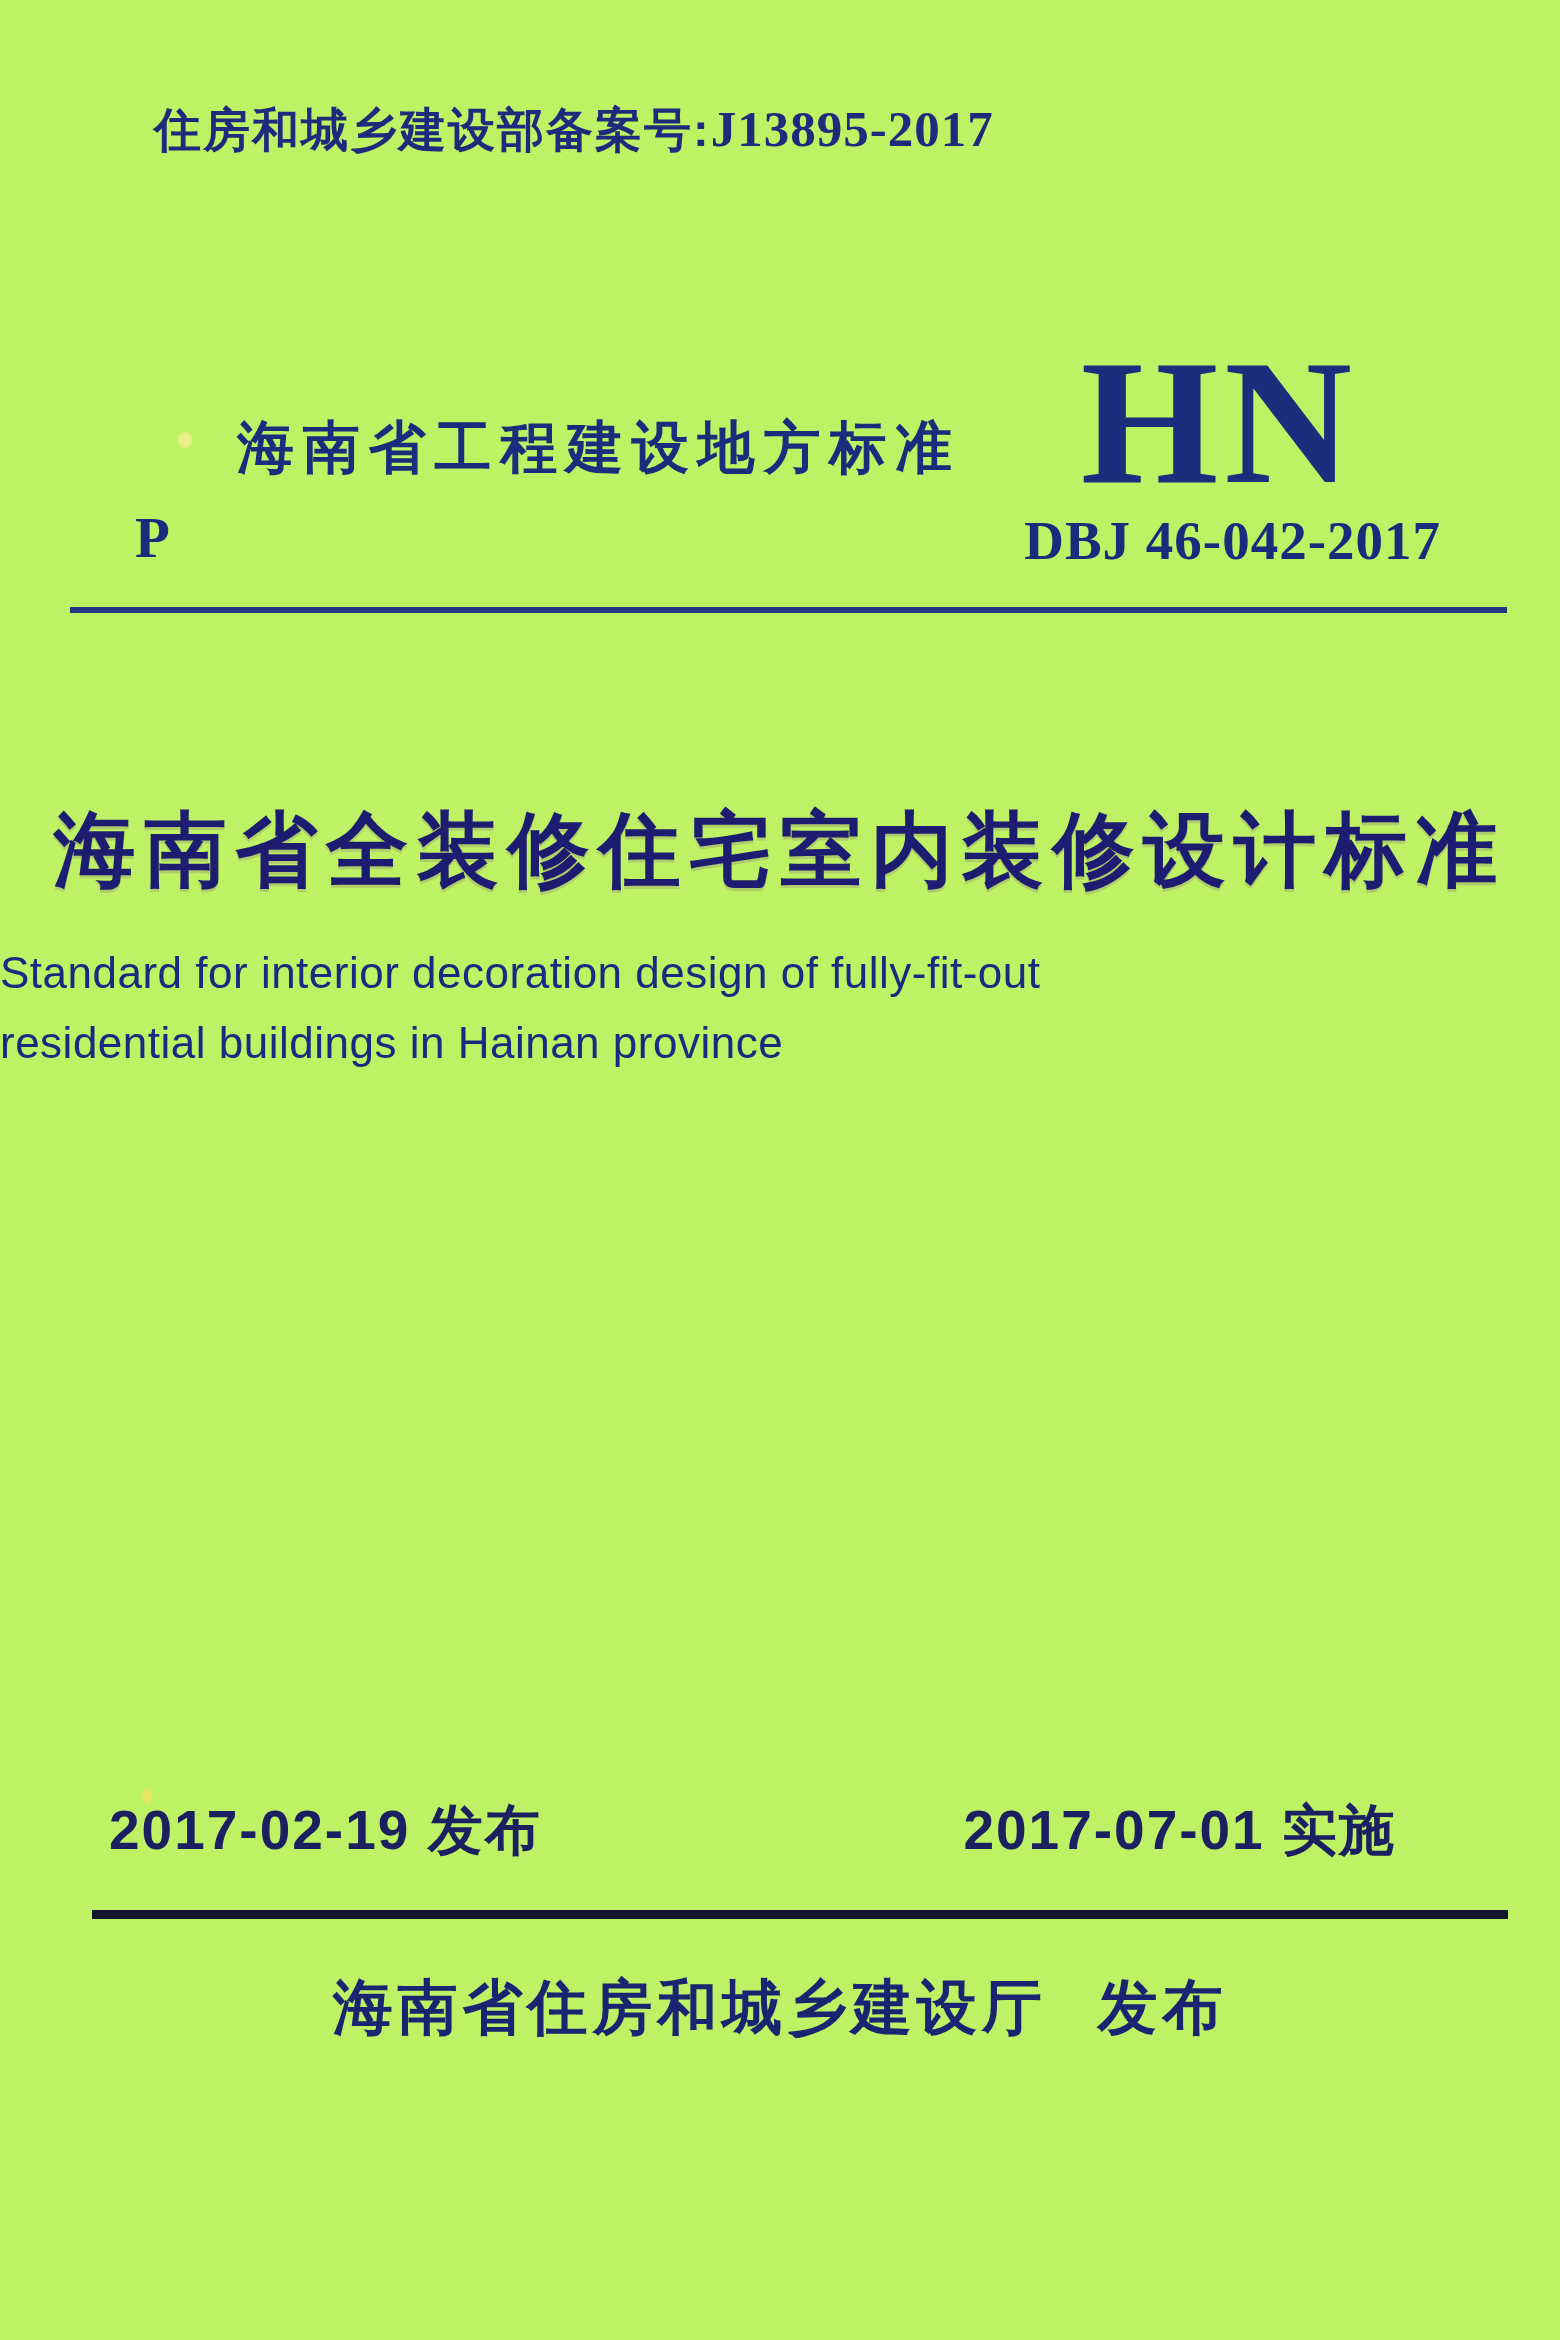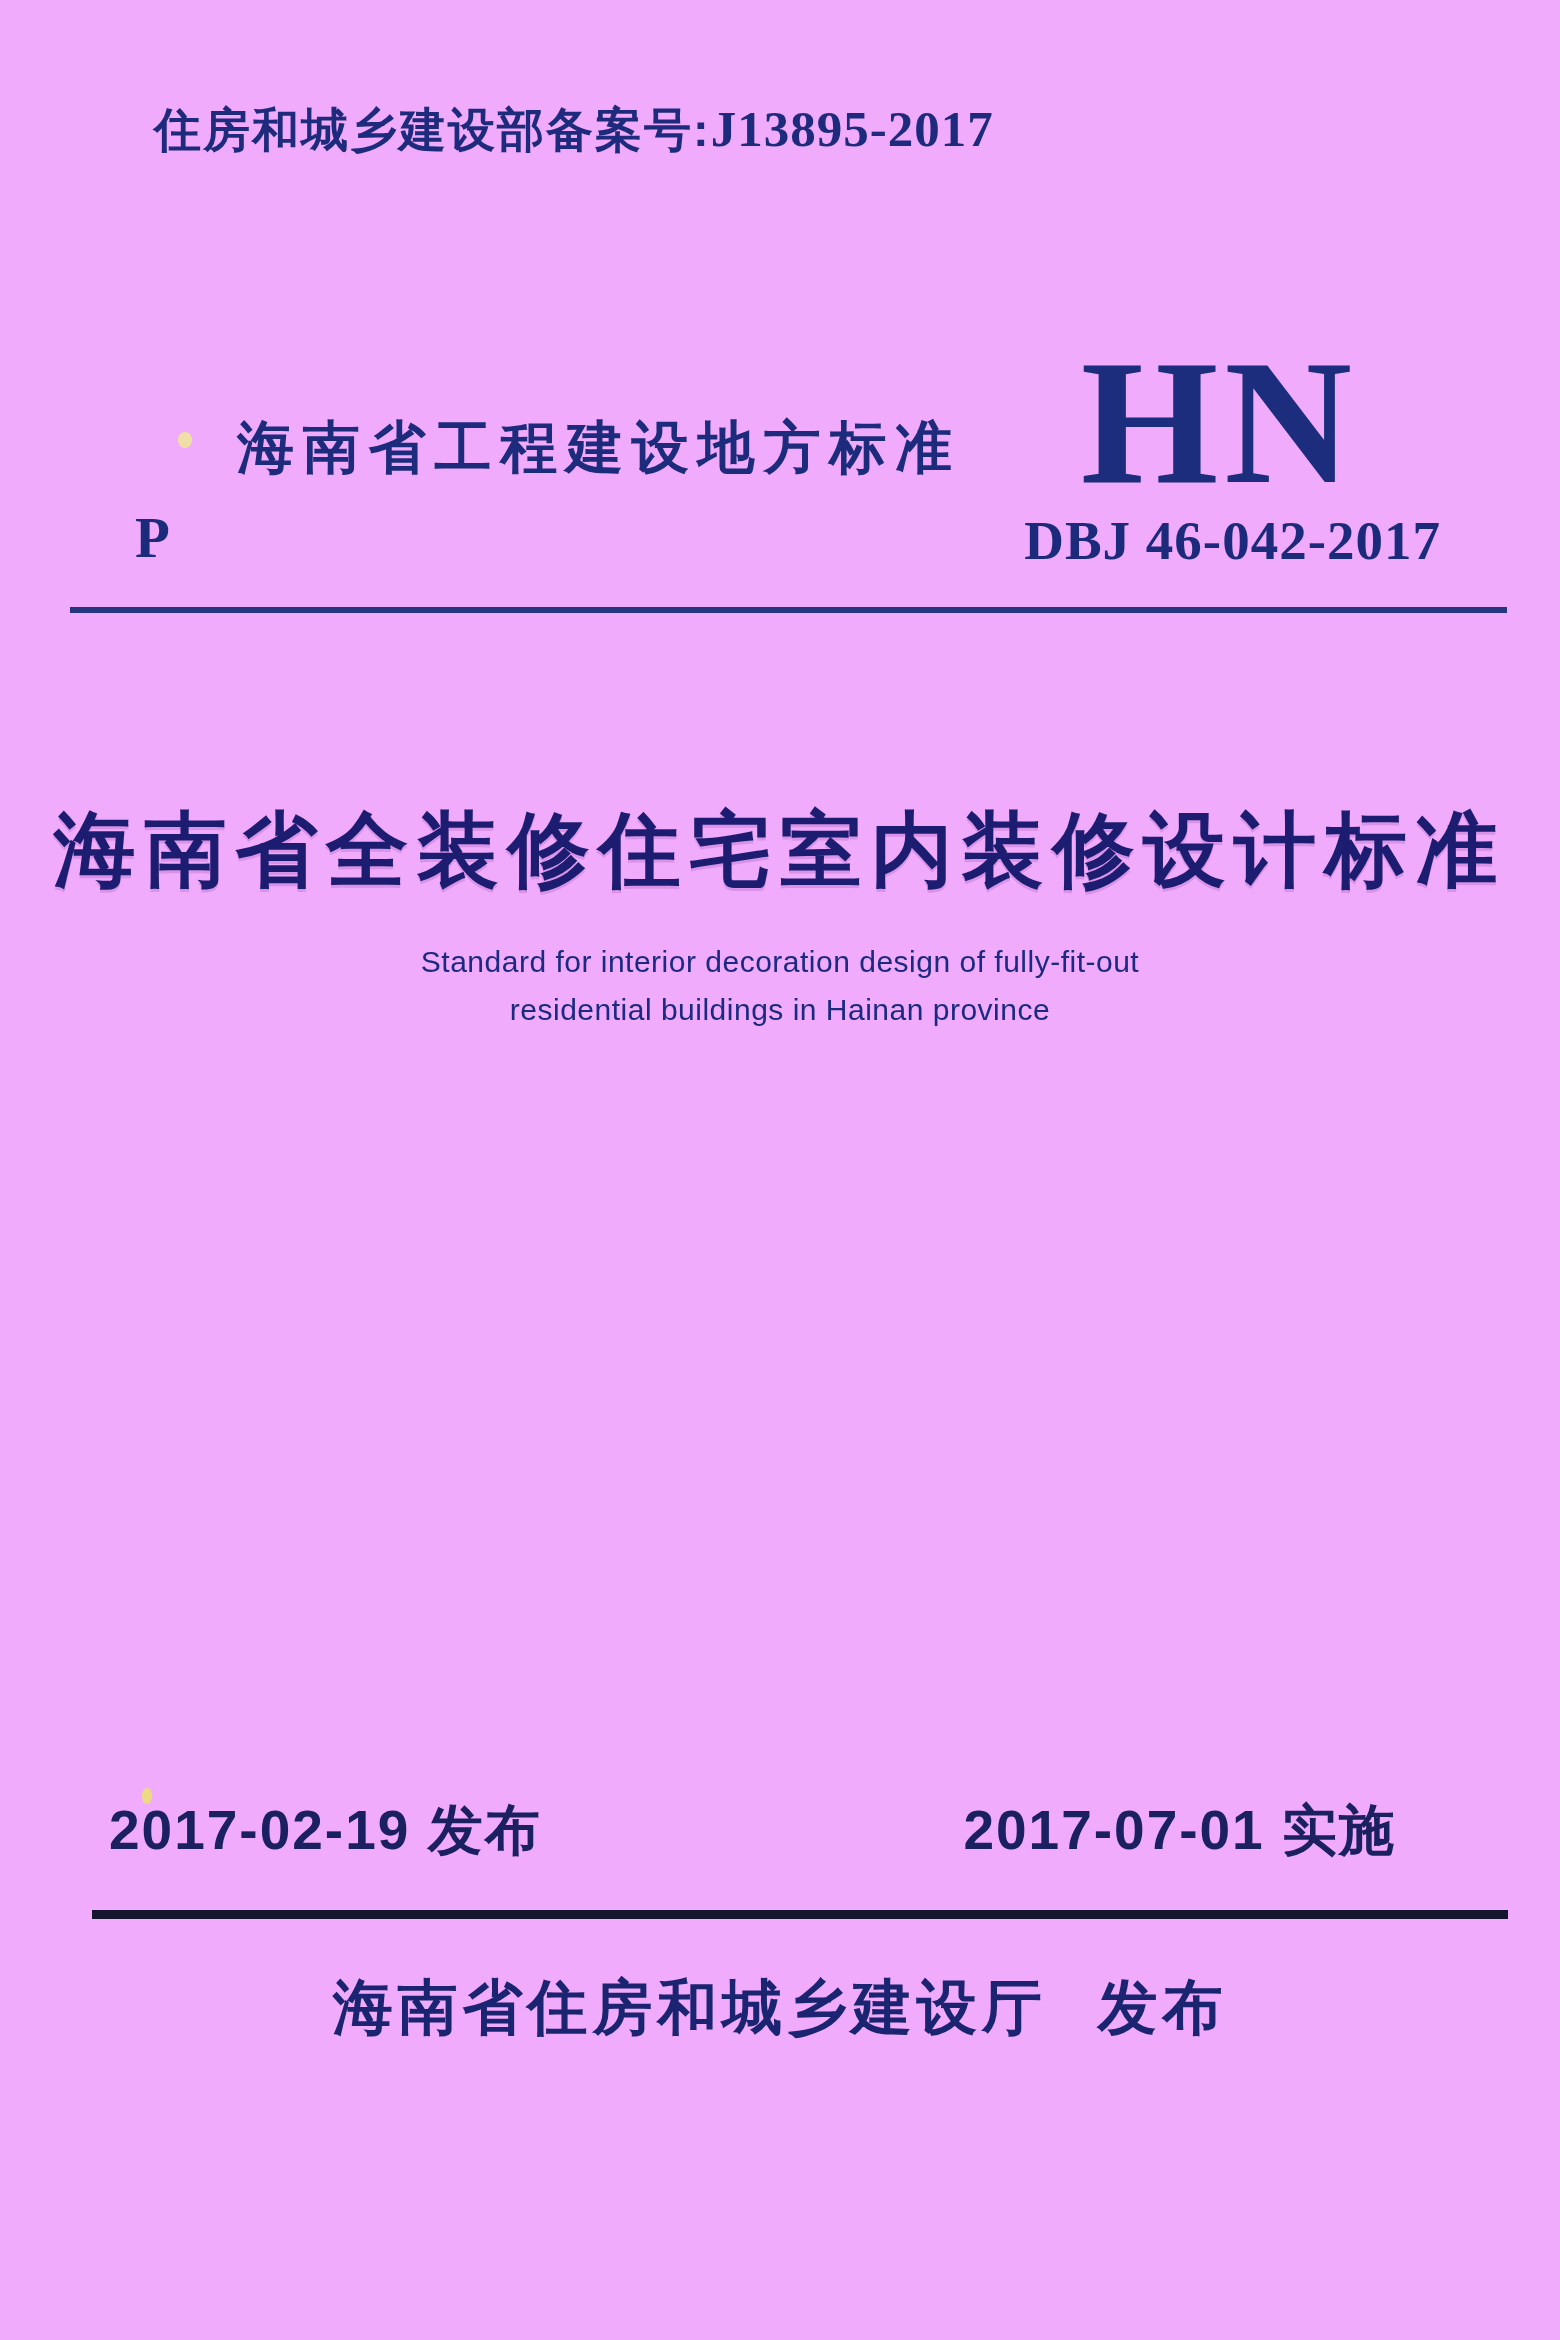--- a/index.html
+++ b/index.html
@@ -1,19 +1,19 @@
 <!DOCTYPE html>
 <html><head>
 <meta charset="utf-8">
 <style>
   html,body{margin:0;padding:0;background:#ffffff;}
   .page{
     position:relative;
     width:1560px;height:2341px;
-    background:#f0abfc;
+    background:#bef264;
     overflow:hidden;
     font-family:"Liberation Sans", sans-serif;
   }
   
   .filing{
     position:absolute;left:154px;top:101px;
     font-weight:bold;font-size:47px;line-height:1.1;
     color:#1e2b7d;letter-spacing:2px;white-space:nowrap;
   }
   .filing-code{
@@ -51,22 +51,21 @@
   
   .title-cn{
     position:absolute;left:0;right:0;top:788px;margin:8px;
     text-align:center;
     font-weight:bold;font-size:82px;color:#1c1c70;
     letter-spacing:8.8px;white-space:nowrap;
     text-shadow:0 2.9px 0 rgba(110,40,140,0.18);
   }
   .title-en{
     position:absolute;left:0;right:0;top:938px;
-    text-align:center;
-    font-size:30px;line-height:1.6;color:#1b2a80;
+    font-size:44px;line-height:1.6;color:#1b2a80;
     letter-spacing:0.5px;
   }
   
   .date-issue,.date-impl{
     position:absolute;top:1794px;
     font-weight:bold;font-size:55px;color:#1a2060;
     letter-spacing:2px;white-space:nowrap;
   }
   .date-issue{left:109px;}
   .date-impl{right:164px;}

